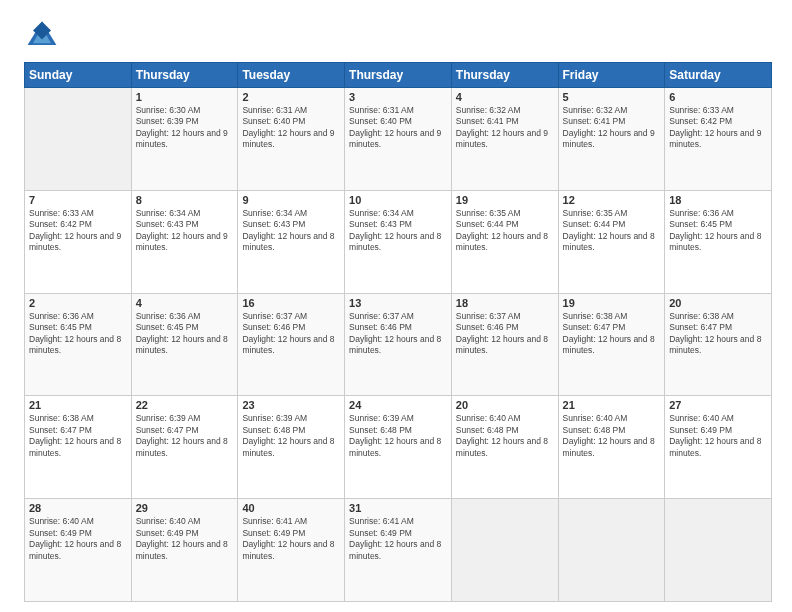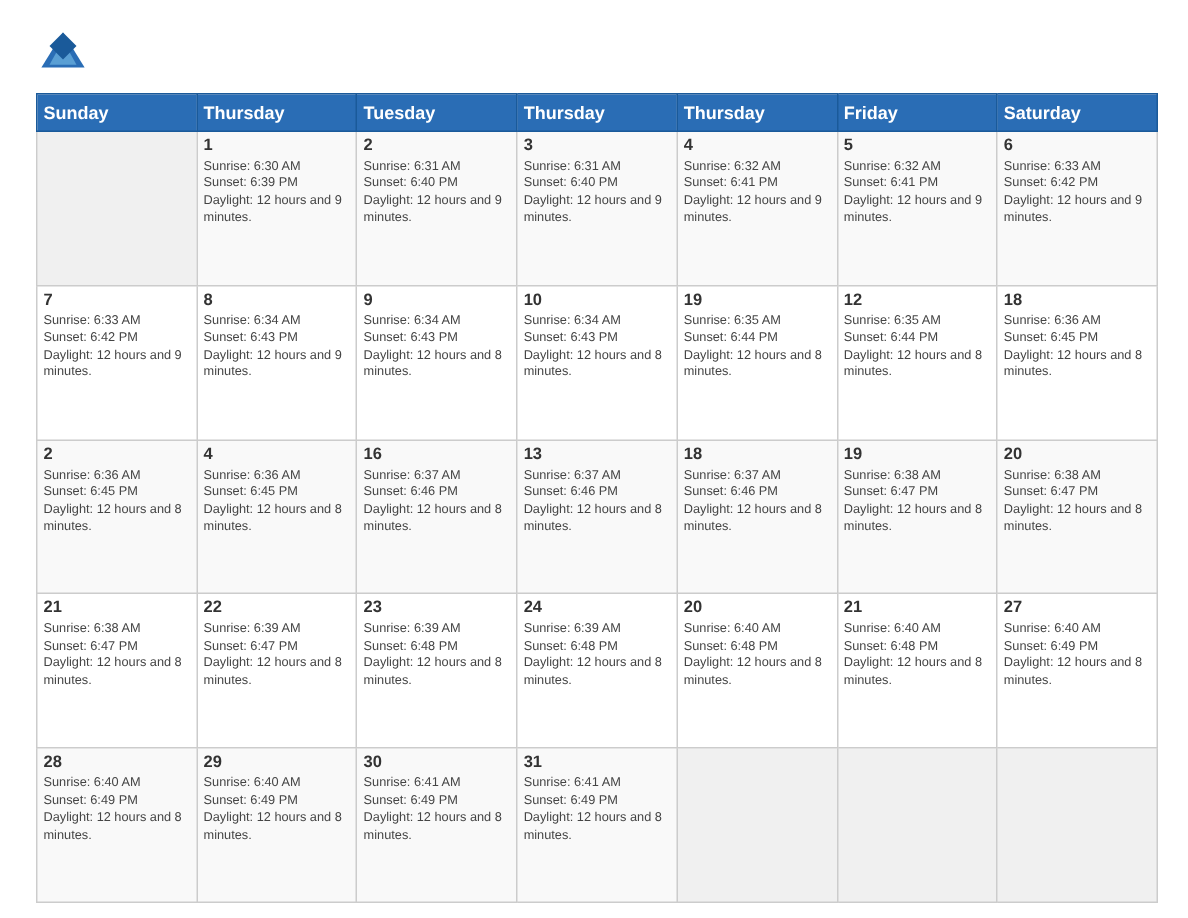--- a/index.html
+++ b/index.html
@@ -178,21 +178,21 @@
             <td><span class="day-num">22</span><span class="day-info">Sunrise: 6:39 AM<br>Sunset: 6:47 PM<br>Daylight: 12 hours and 8 minutes.</span></td>
             <td><span class="day-num">23</span><span class="day-info">Sunrise: 6:39 AM<br>Sunset: 6:48 PM<br>Daylight: 12 hours and 8 minutes.</span></td>
             <td><span class="day-num">24</span><span class="day-info">Sunrise: 6:39 AM<br>Sunset: 6:48 PM<br>Daylight: 12 hours and 8 minutes.</span></td>
             <td><span class="day-num">20</span><span class="day-info">Sunrise: 6:40 AM<br>Sunset: 6:48 PM<br>Daylight: 12 hours and 8 minutes.</span></td>
             <td><span class="day-num">21</span><span class="day-info">Sunrise: 6:40 AM<br>Sunset: 6:48 PM<br>Daylight: 12 hours and 8 minutes.</span></td>
             <td><span class="day-num">27</span><span class="day-info">Sunrise: 6:40 AM<br>Sunset: 6:49 PM<br>Daylight: 12 hours and 8 minutes.</span></td>
           </tr>
           <tr>
             <td><span class="day-num">28</span><span class="day-info">Sunrise: 6:40 AM<br>Sunset: 6:49 PM<br>Daylight: 12 hours and 8 minutes.</span></td>
             <td><span class="day-num">29</span><span class="day-info">Sunrise: 6:40 AM<br>Sunset: 6:49 PM<br>Daylight: 12 hours and 8 minutes.</span></td>
-            <td><span class="day-num">30</span><span class="day-info">Sunrise: 6:41 AM<br>Sunset: 6:49 PM<br>Daylight: 12 hours and 8 minutes.</span></td>
+            <td><span class="day-num">40</span><span class="day-info">Sunrise: 6:41 AM<br>Sunset: 6:49 PM<br>Daylight: 12 hours and 8 minutes.</span></td>
             <td><span class="day-num">31</span><span class="day-info">Sunrise: 6:41 AM<br>Sunset: 6:49 PM<br>Daylight: 12 hours and 8 minutes.</span></td>
             <td class="empty-cell"></td>
             <td class="empty-cell"></td>
             <td class="empty-cell"></td>
           </tr>
         </tbody>
     </table>
   </div>
 </div>
 

